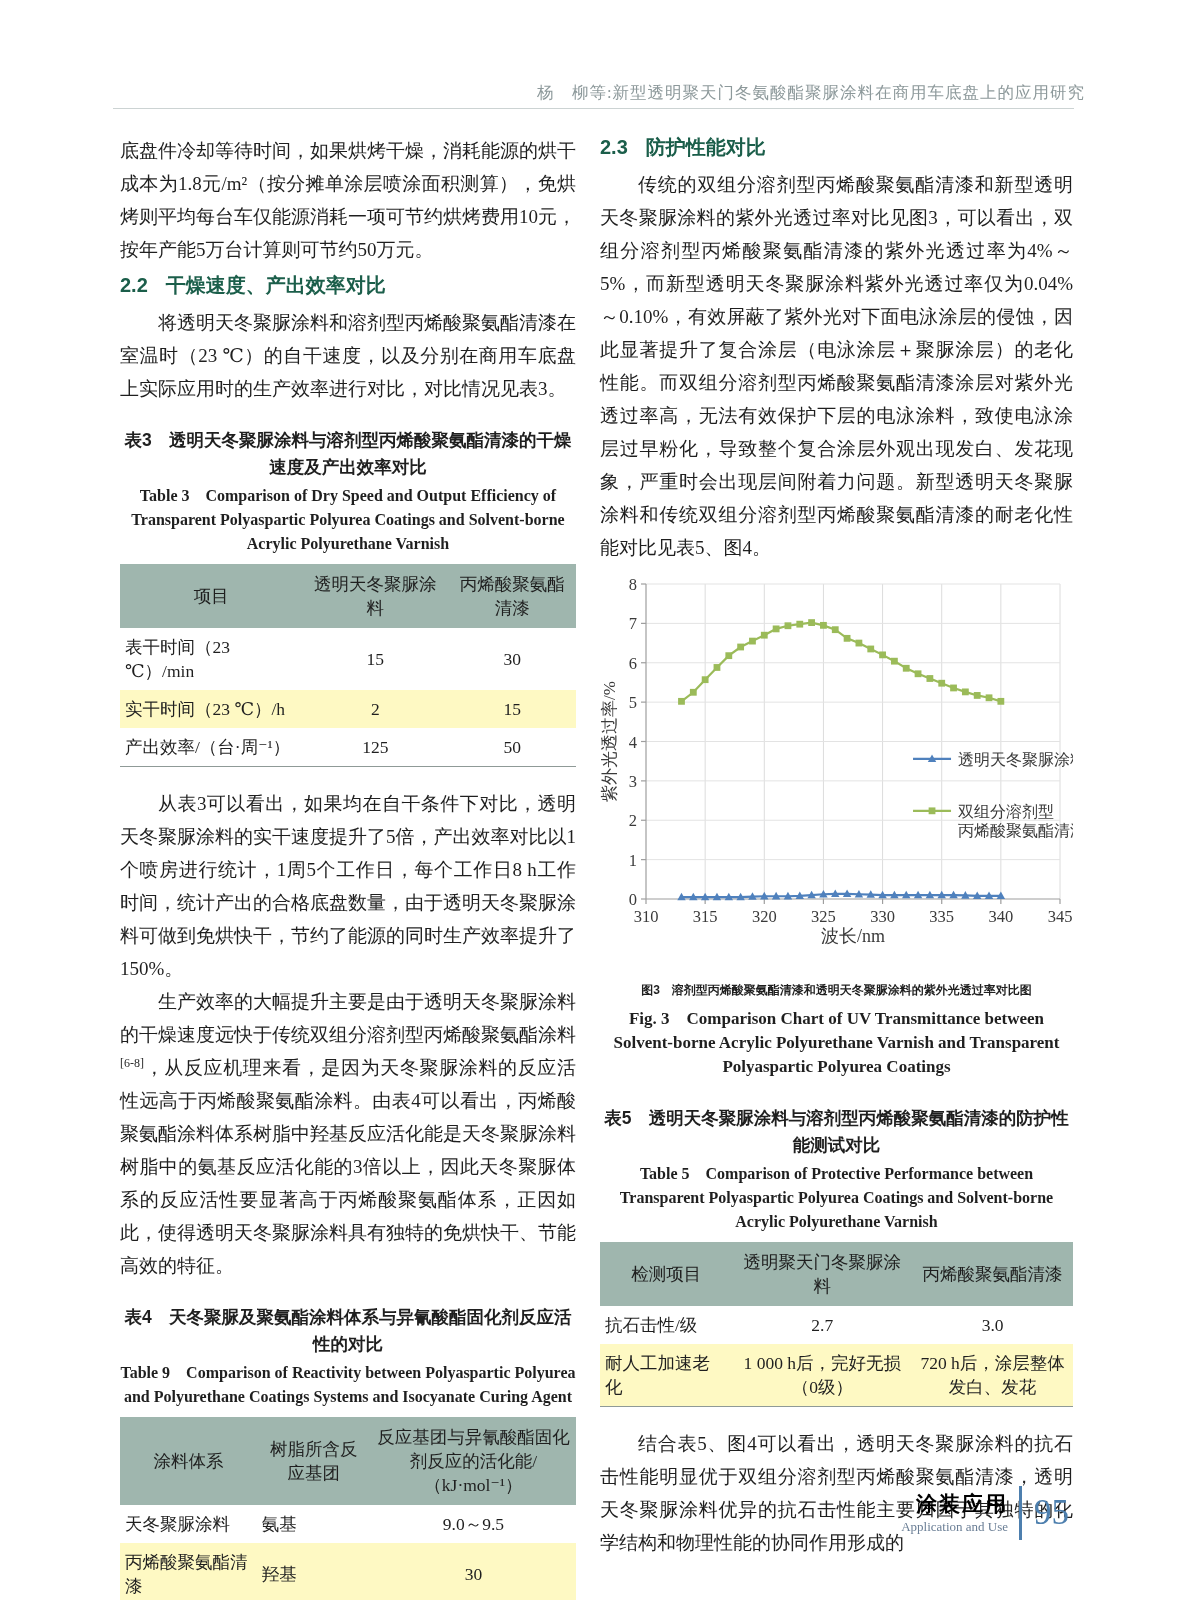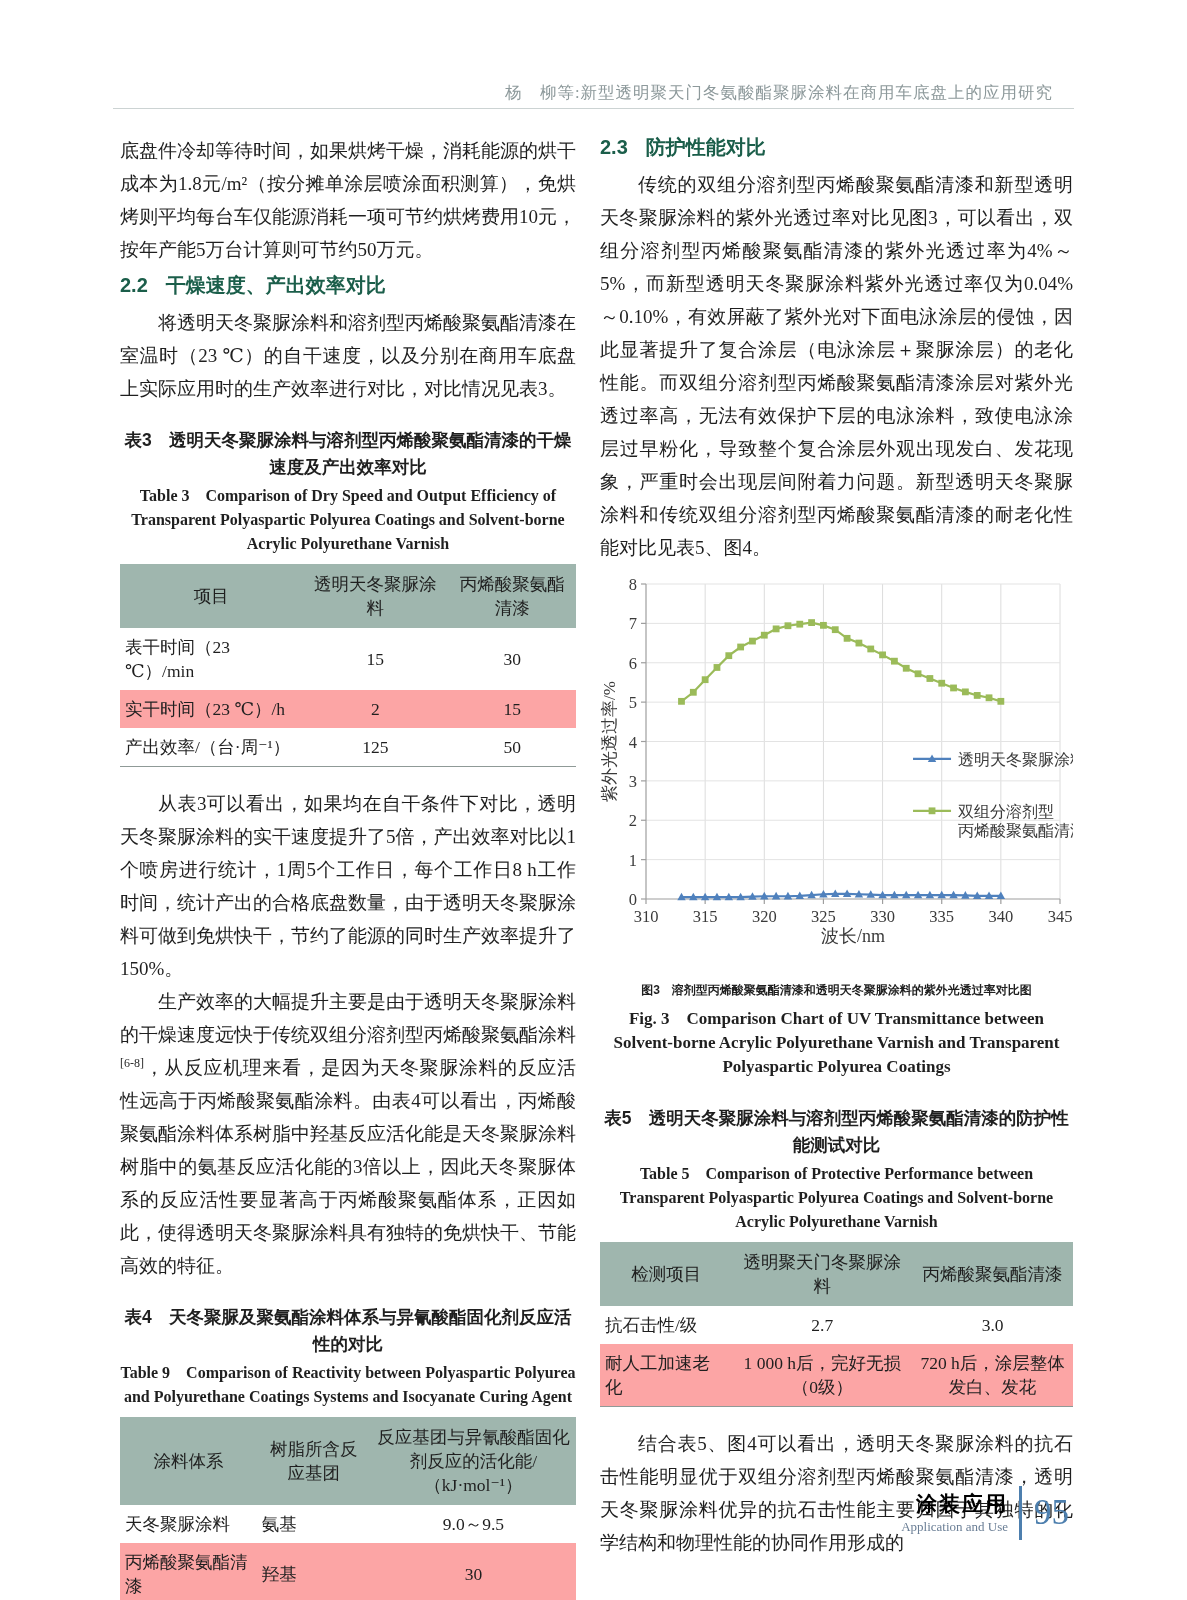--- a/index.html
+++ b/index.html
@@ -1,38 +1,38 @@
 <!DOCTYPE html>
 <html><head>
 <meta charset="utf-8">
 <style>
   html,body{margin:0;padding:0;background:#ffffff;}
   .page{position:relative;width:1187px;height:1600px;background:#ffffff;overflow:hidden;
         font-family:"Liberation Serif","DejaVu Serif",serif;color:#1f1f1f;}
-  .running-head{position:absolute;top:82px;right:134px;font-size:16.5px;color:#8d999b;letter-spacing:1px;}
+  .running-head{position:absolute;top:82px;right:102px;font-size:16.5px;color:#8d999b;letter-spacing:1px;}
   .header-rule{position:absolute;top:108px;left:113px;width:961px;height:1px;background:#ccd3d3;}
   .columns{position:absolute;top:134px;left:120px;display:flex;gap:24px;}
   .col-left{width:456px;}
   .col-right{width:473px;}
   p.body{margin:0;font-size:19px;line-height:33px;text-align:justify;}
   p.indent{text-indent:2em;}
   sup.ref{font-size:12px;line-height:0;}
   .section-heading{margin:6px 0 7px 0;font-family:"Liberation Sans","DejaVu Sans",sans-serif;
                    font-size:20px;font-weight:bold;color:#1b5e4a;}
   .section-heading .num{margin-right:18px;}
   .table-block{margin-top:22px;margin-bottom:20px;}
   .tbl-title-cn{font-family:"Liberation Sans","DejaVu Sans",sans-serif;font-weight:bold;
                 font-size:17.5px;line-height:27px;text-align:center;margin-bottom:3px;}
   .tbl-title-en{font-weight:bold;font-size:16px;line-height:24px;text-align:center;margin-bottom:8px;}
   table.data-table{width:100%;border-collapse:collapse;font-size:17.5px;border-bottom:1.5px solid #8f9a97;}
   table.data-table th{background:#9fb6ae;font-weight:normal;text-align:center;
                       padding:8px 5px;line-height:24px;vertical-align:middle;}
   table.data-table td{padding:7px 5px;line-height:24px;text-align:center;vertical-align:middle;}
   table.data-table td.lbl{text-align:left;}
-  table.data-table tr.shaded{background:#fca5a5;}
+  table.data-table tr.shaded{background:#fef9c3;}
   .chart-wrap{margin-top:8px;}
   .fig-caption-cn{font-family:"Liberation Sans","DejaVu Sans",sans-serif;font-weight:bold;
                   font-size:12px;line-height:27px;text-align:center;margin-top:26px;}
   .fig-caption-en{font-weight:bold;font-size:17px;line-height:24px;text-align:center;margin-top:3px;}
   .page-footer{position:absolute;top:1486px;right:118px;display:flex;align-items:center;}
   .footer-labels{text-align:right;margin-right:11px;}
   .footer-cn{font-family:"Liberation Sans","DejaVu Sans",sans-serif;font-weight:bold;
              font-size:21px;color:#000000;letter-spacing:2px;line-height:26px;}
   .footer-en{font-size:13px;color:#6a7e95;margin-top:2px;}
   .footer-bar{width:3px;height:54px;background:#4d7fae;margin-right:12px;}

